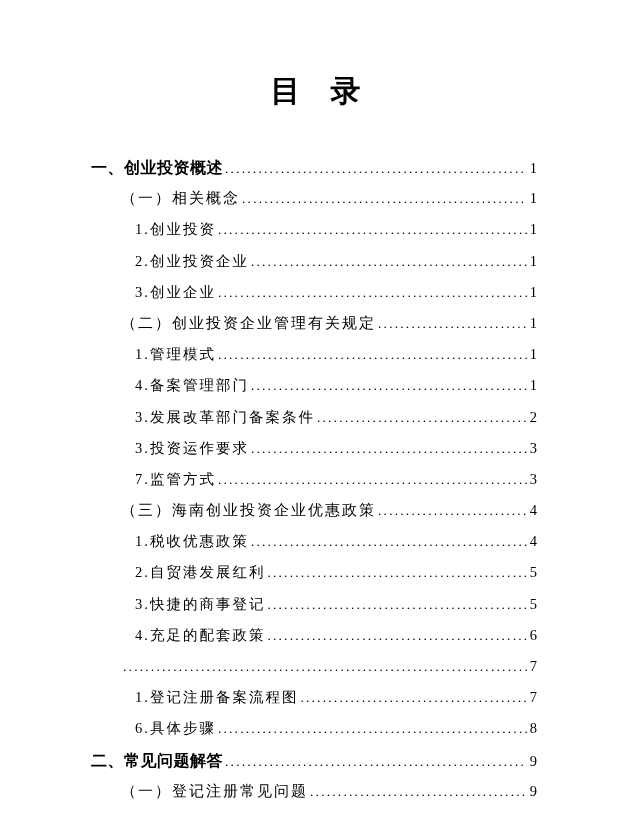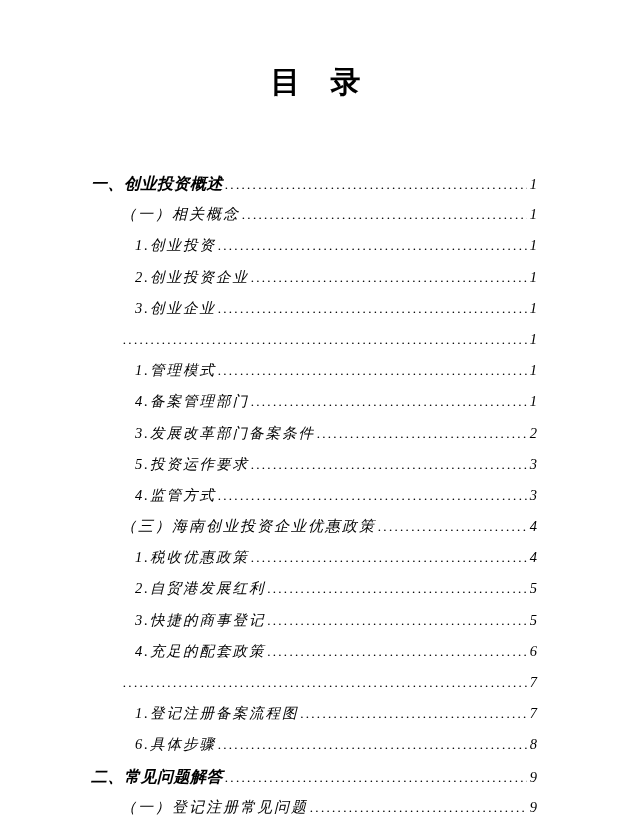--- a/index.html
+++ b/index.html
@@ -15,37 +15,36 @@
     font-family: "Liberation Serif", serif;
   }
   .page {
     position: relative;
     width: 631px;
     height: 831px;
     background: #ffffff;
   }
   .doc-title {
     position: absolute;
-    top: 63px;
+    top: 72px;
     left: 0;
     width: 100%;
     margin: 0;
     text-align: center;
     font-size: 30px;
     line-height: 1.25;
     font-weight: 700;
     font-family: "Liberation Serif", serif;
     color: #000000;
   }
   .toc {
     position: absolute;
-    top: 168px;
+    top: 152px;
     left: 91px;
     right: 94px;
-    font-style: italic;
   }
   .toc-row {
     display: flex;
     align-items: baseline;
     height: 31.2px;
     font-size: 15px;
     line-height: 31.2px;
     white-space: nowrap;
   }
   .toc-row .label {
@@ -123,45 +122,46 @@
     <span class="label">2.创业投资企业</span>
     <span class="leader"></span>
     <span class="pagenum">1</span>
   </div>
       <div class="toc-row level-3">
     <span class="label">3.创业企业</span>
     <span class="leader"></span>
     <span class="pagenum">1</span>
   </div>
       <div class="toc-row level-2">
+    <span class="label">（二）创业投资企业管理有关规定</span>
     <span class="leader"></span>
     <span class="pagenum">1</span>
   </div>
       <div class="toc-row level-3">
     <span class="label">1.管理模式</span>
     <span class="leader"></span>
     <span class="pagenum">1</span>
   </div>
       <div class="toc-row level-3">
     <span class="label">4.备案管理部门</span>
     <span class="leader"></span>
     <span class="pagenum">1</span>
   </div>
       <div class="toc-row level-3">
     <span class="label">3.发展改革部门备案条件</span>
     <span class="leader"></span>
     <span class="pagenum">2</span>
   </div>
       <div class="toc-row level-3">
-    <span class="label">5.投资运作要求</span>
+    <span class="label">3.投资运作要求</span>
     <span class="leader"></span>
     <span class="pagenum">3</span>
   </div>
       <div class="toc-row level-3">
-    <span class="label">4.监管方式</span>
+    <span class="label">7.监管方式</span>
     <span class="leader"></span>
     <span class="pagenum">3</span>
   </div>
       <div class="toc-row level-2">
     <span class="label">（三）海南创业投资企业优惠政策</span>
     <span class="leader"></span>
     <span class="pagenum">4</span>
   </div>
       <div class="toc-row level-3">
     <span class="label">1.税收优惠政策</span>

